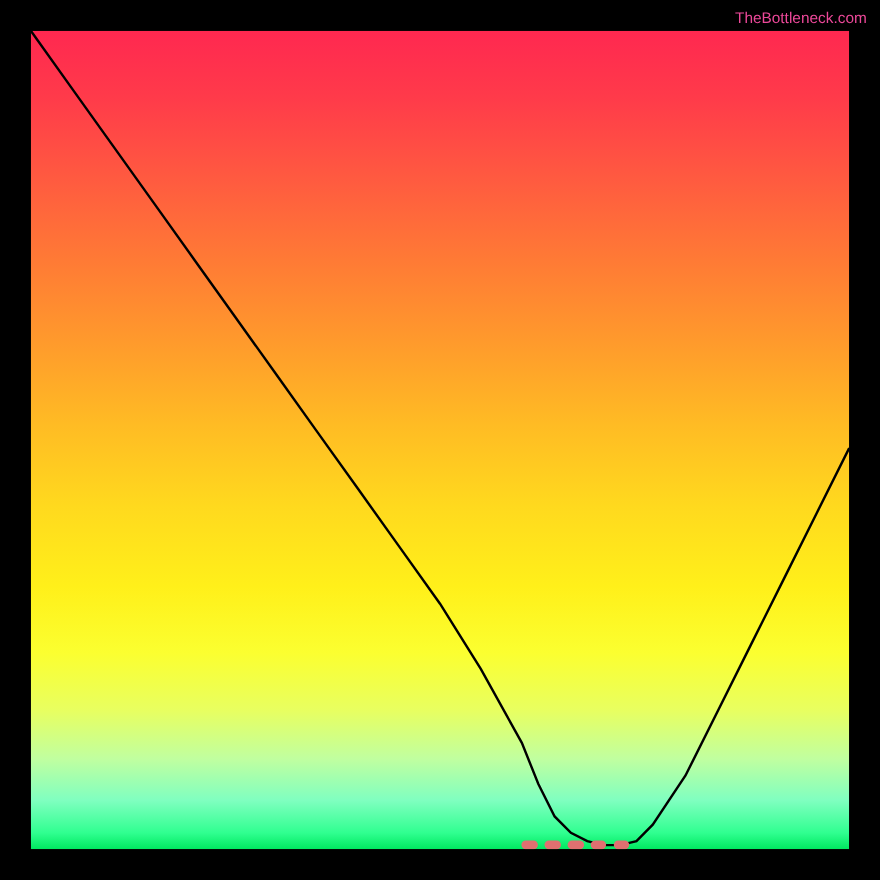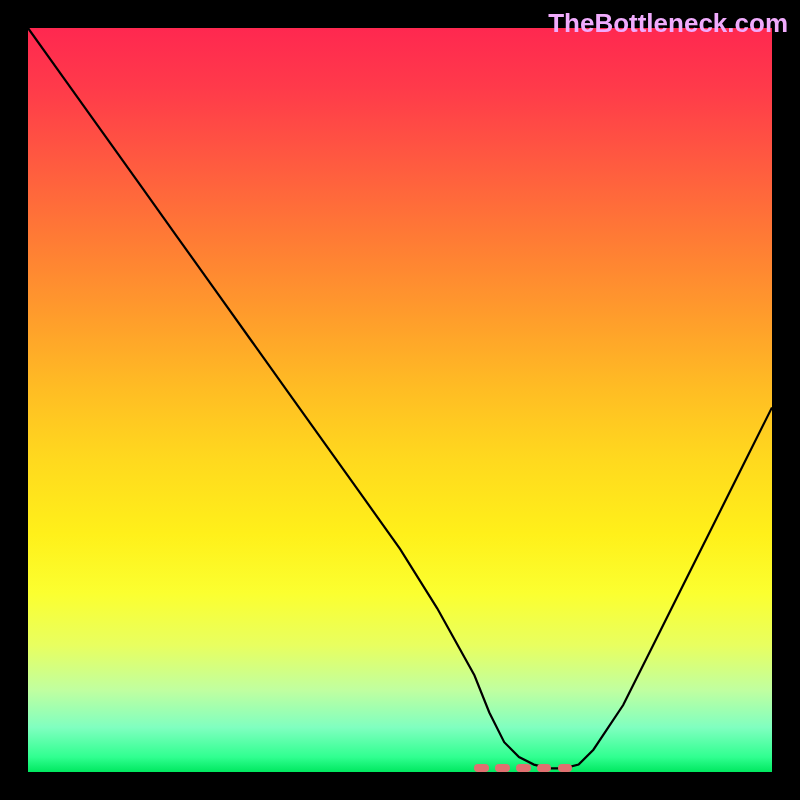--- a/index.html
+++ b/index.html
@@ -1,17 +1,17 @@
 <!DOCTYPE html>
 <html><head>
 <meta charset="utf-8">
 <style>
 *{margin:0;padding:0;box-sizing:border-box}
 body{background:#000;width:800px;height:800px;position:relative;font-family:Arial,sans-serif}
-.watermark{position:absolute;top:8px;right:12px;color:#f0abfc;font-size:26px;font-weight:700;z-index:10}
+.watermark{position:absolute;top:8px;right:12px;color:#ec4899;font-size:14px;font-weight:400;z-index:10}
 .plot-area{position:absolute;top:28px;left:28px;width:744px;height:744px;overflow:hidden}
 .gradient{position:absolute;inset:0;background:linear-gradient(to bottom,
   #ff2850 0%,
   #ff3a4a 8%,
   #ff5a40 18%,
   #ff7a35 28%,
   #ff9a2c 38%,
   #ffbb24 48%,
   #ffd91e 58%,
   #fff01a 68%,

